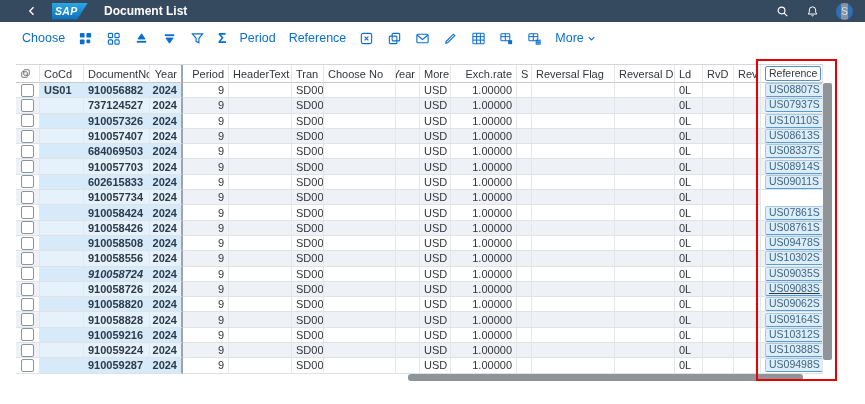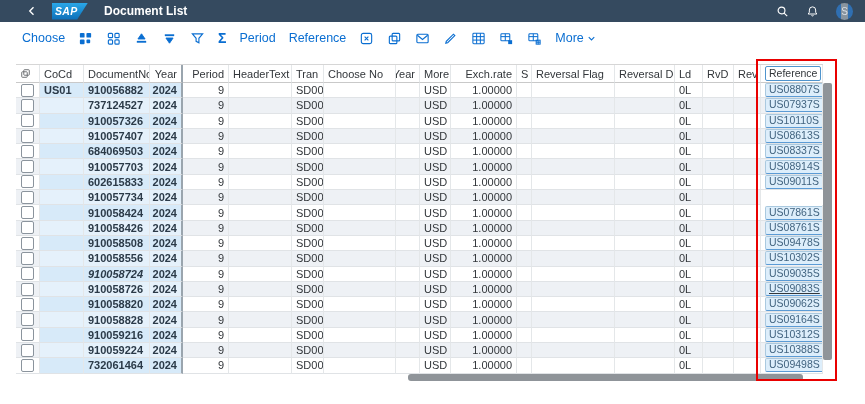--- a/index.html
+++ b/index.html
@@ -682,21 +682,21 @@
           <div class="cell" style="width: 27px;"></div>
           <div class="cell" style="width: 62px;">
             <div class="refbox">US10388S</div>
           </div>
         </div>
         <div class="tbl-row odd">
           <div class="cell" style="width: 24px;">
             <div class="cb"></div>
           </div>
           <div class="cell key" style="width: 44px;"></div>
-          <div class="cell key" style="width: 66px;">732061464</div>
+          <div class="cell key" style="width: 66px;">910059287</div>
           <div class="cell r key frz" style="width: 33px;">2024</div>
           <div class="cell r" style="width: 46px;">9</div>
           <div class="cell" style="width: 63px;"></div>
           <div class="cell" style="width: 32px;">SD00</div>
           <div class="cell" style="width: 72px;"></div>
           <div class="cell r" style="width: 24px;"></div>
           <div class="cell" style="width: 31px;">USD</div>
           <div class="cell r" style="width: 66px;">1.00000</div>
           <div class="cell" style="width: 15px;"></div>
           <div class="cell" style="width: 83px;"></div>

